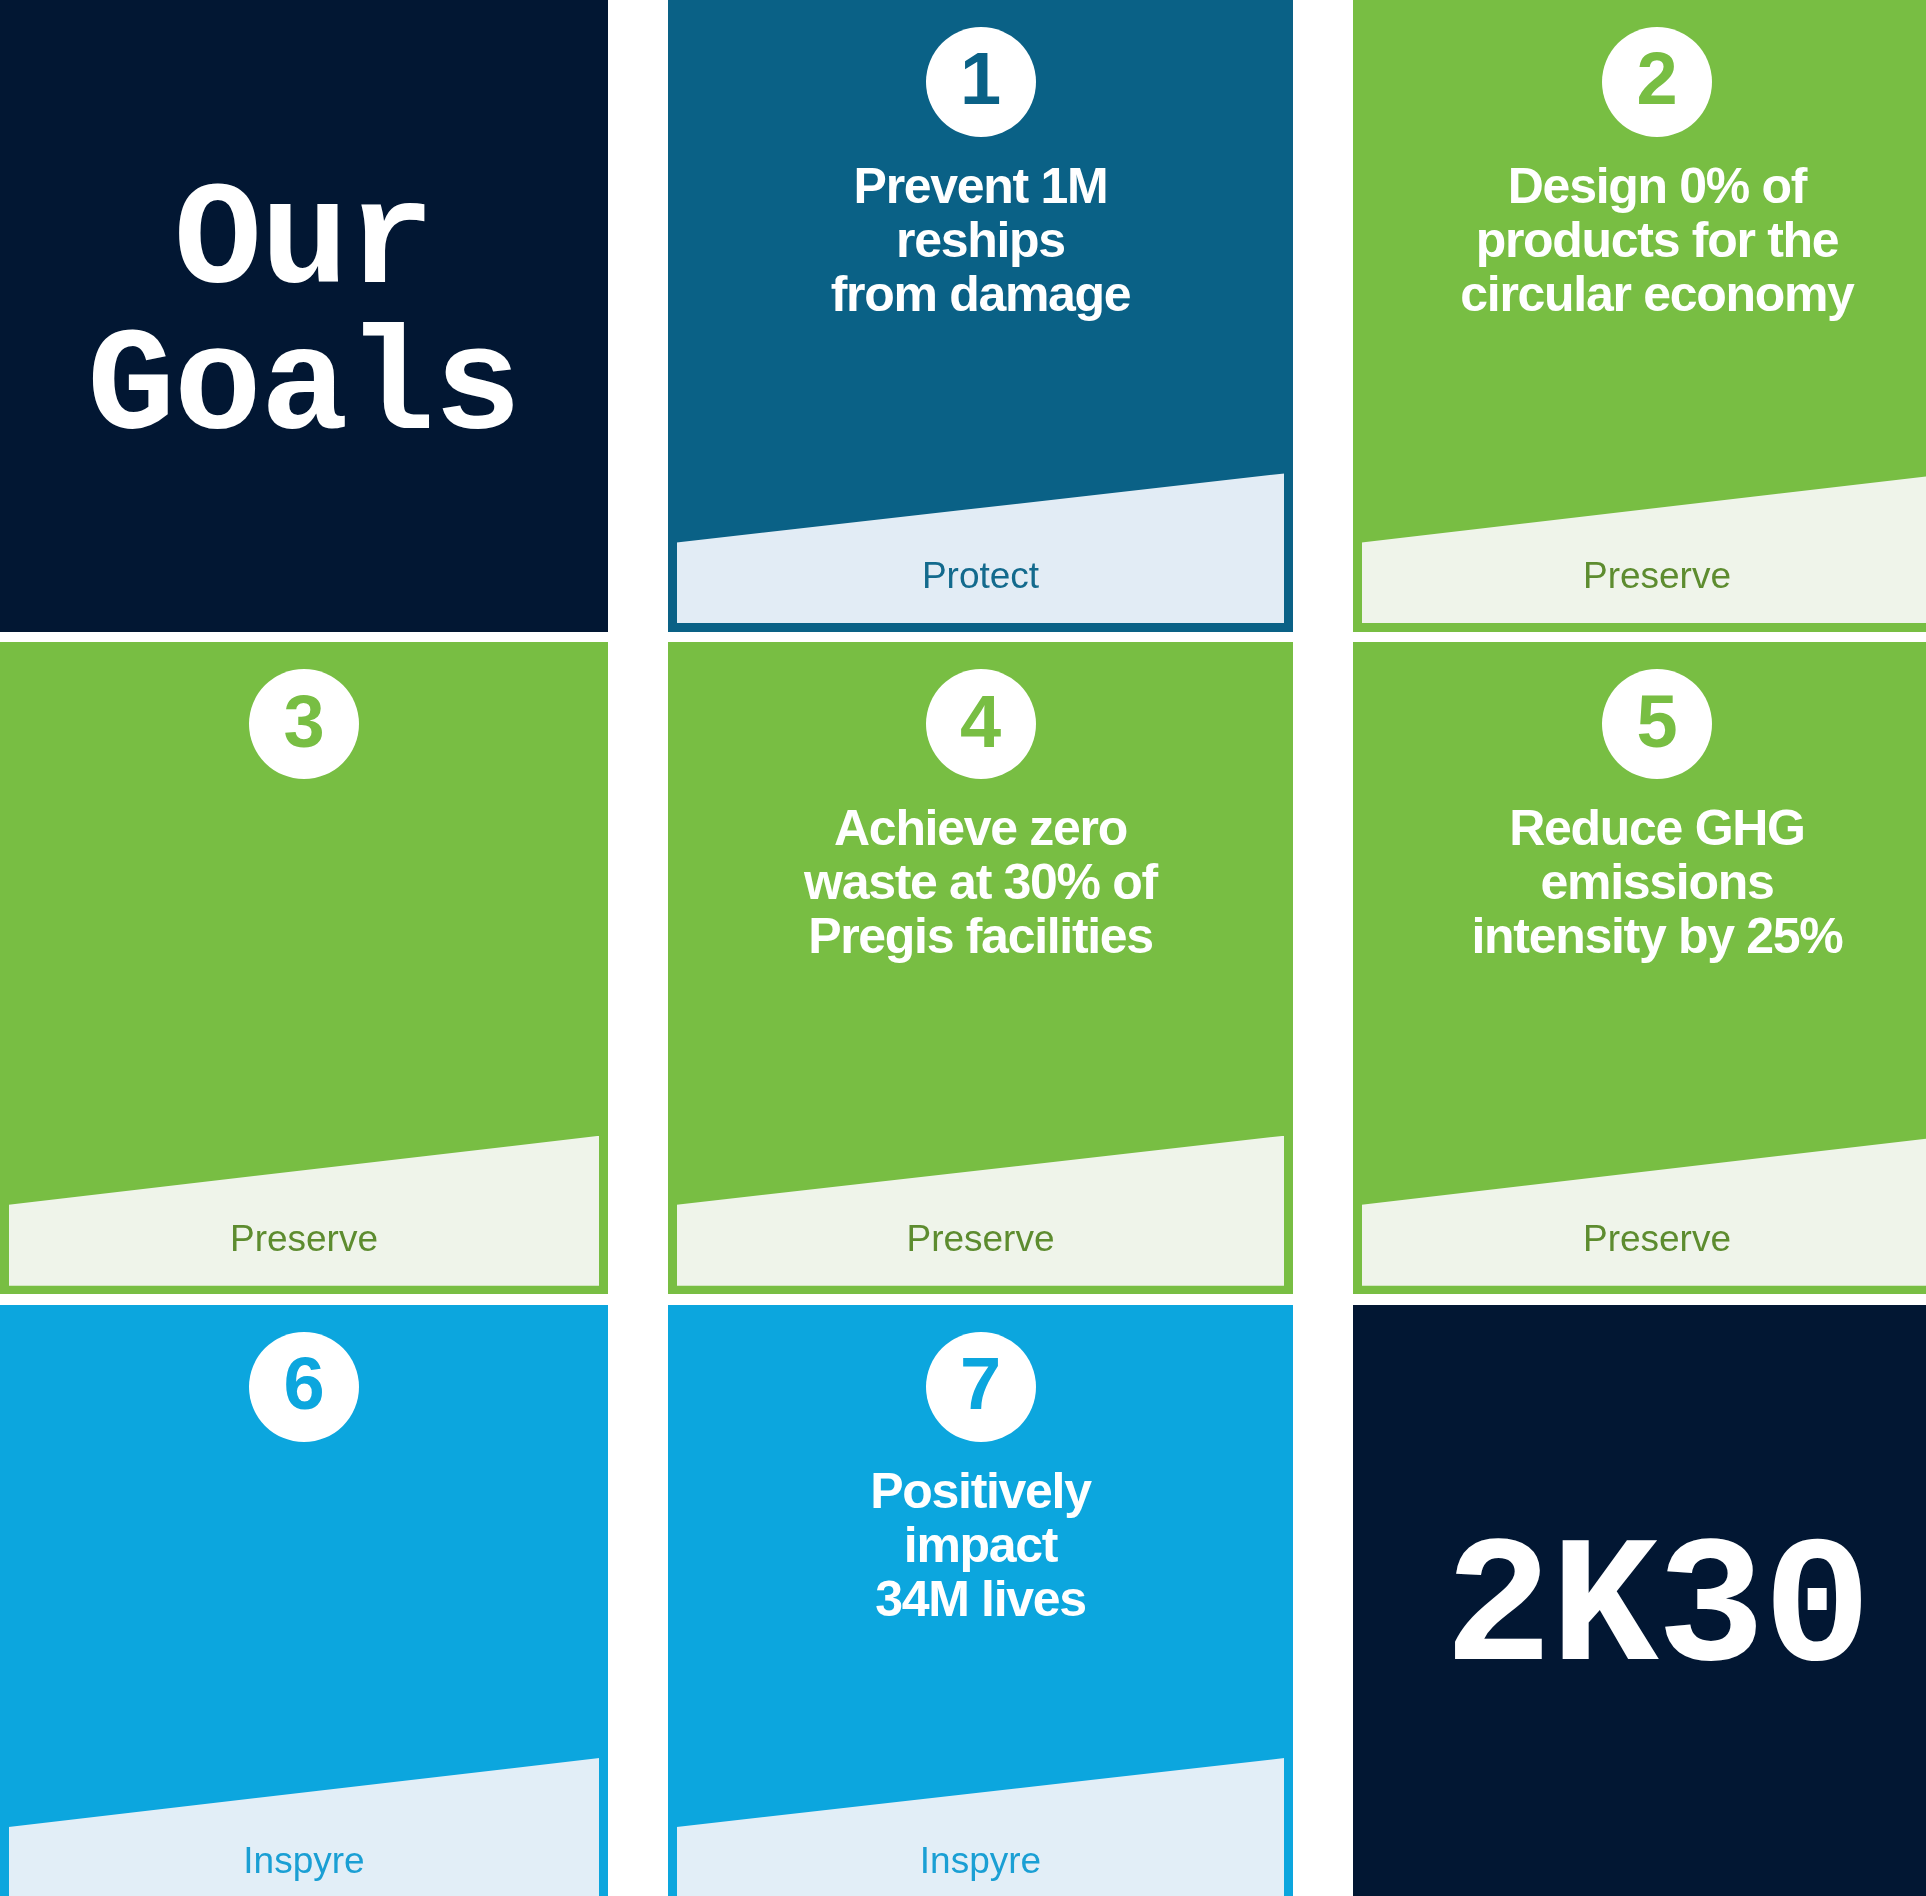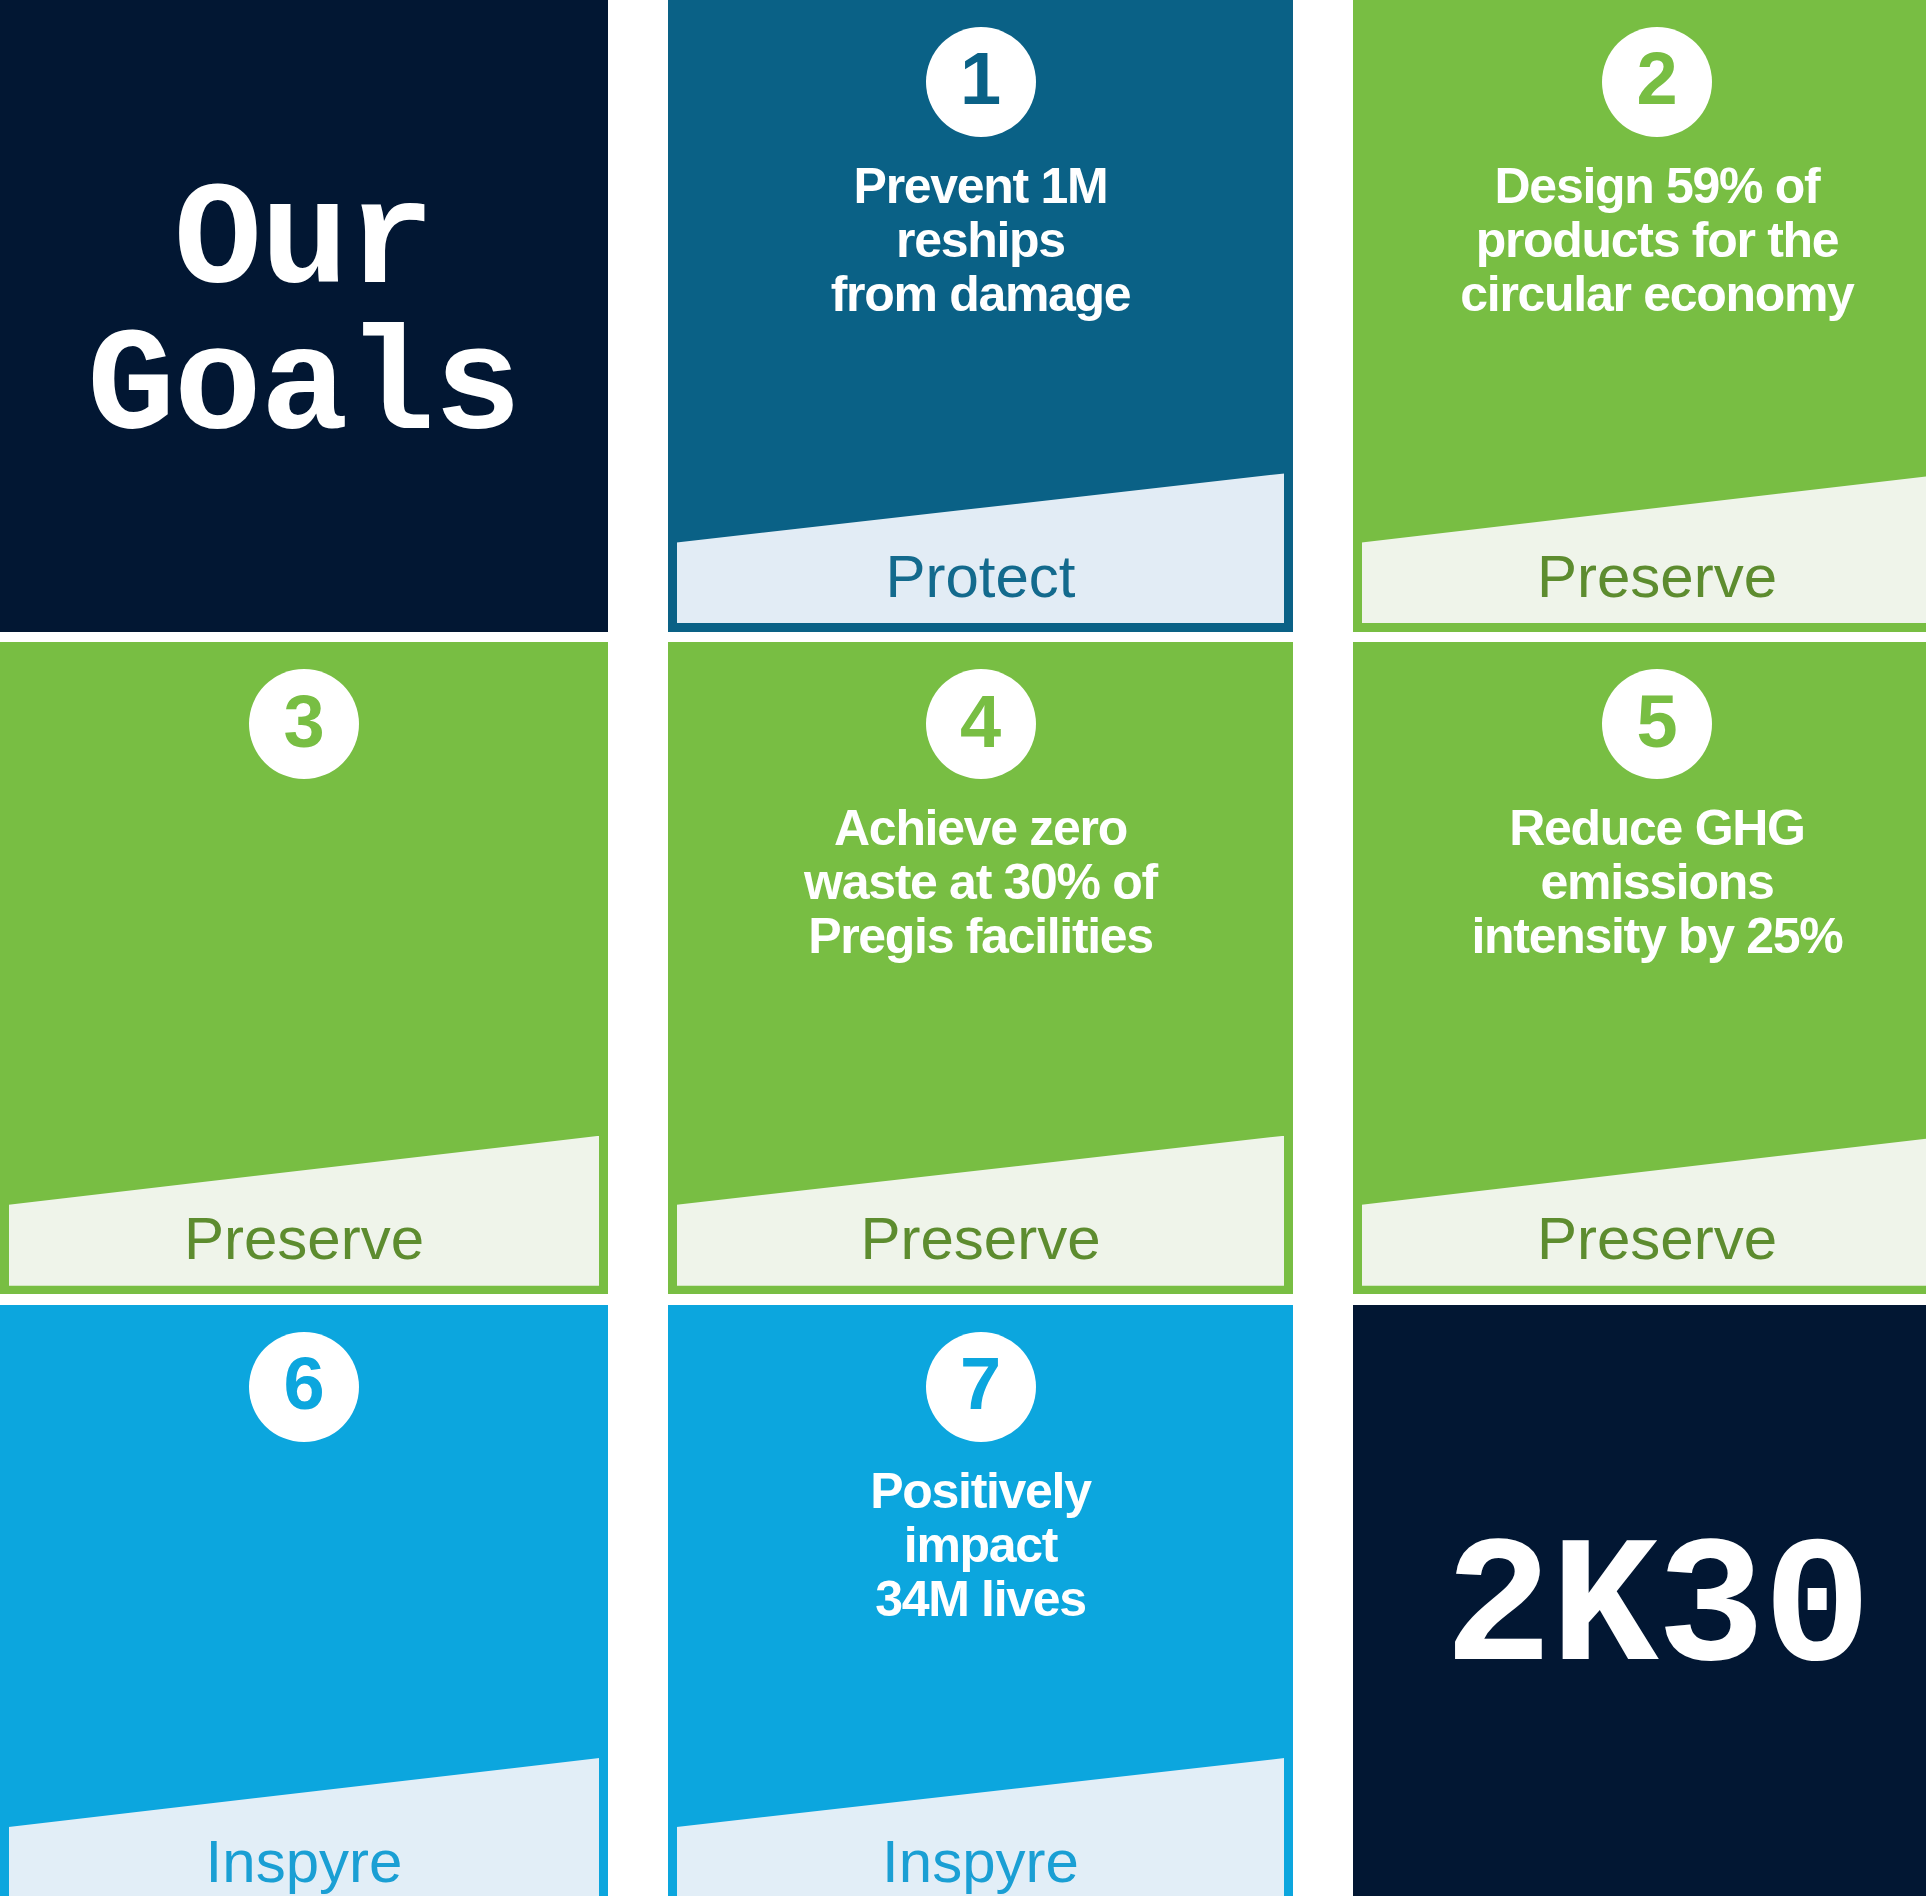--- a/index.html
+++ b/index.html
@@ -87,21 +87,21 @@
     height:150px;
     z-index:2;
     clip-path:polygon(0% 46%, 100% 0%, 100% 100%, 0% 100%);
   }
   .band-label{
     position:absolute;
     left:0;right:0;bottom:8.6px;
     height:94px;
     display:flex;align-items:center;justify-content:center;
     z-index:4;
-    font-size:60px;
+    font-size:37px;
     font-weight:400;
     letter-spacing:0px;
   }
 
   
   .theme-navy  { background:#021733; }
   .theme-teal  { background:#0a6186; }
   .theme-green { background:#78be43; }
   .theme-cyan  { background:#0ca6de; }
 
@@ -135,21 +135,21 @@
 reships
 from damage</div>
     <div class="band"></div>
     <div class="band-label">Protect</div>
   </div>
 
   <div class="goal-card theme-green">
     <div class="num-circle">
       <span>2</span>
     </div>
-    <div class="goal-text">Design 59% of
+    <div class="goal-text">Design 0% of
 products for the
 circular economy</div>
     <div class="band"></div>
     <div class="band-label">Preserve</div>
   </div>
 
   <div class="goal-card theme-green">
     <div class="num-circle">
       <span>3</span>
     </div>

